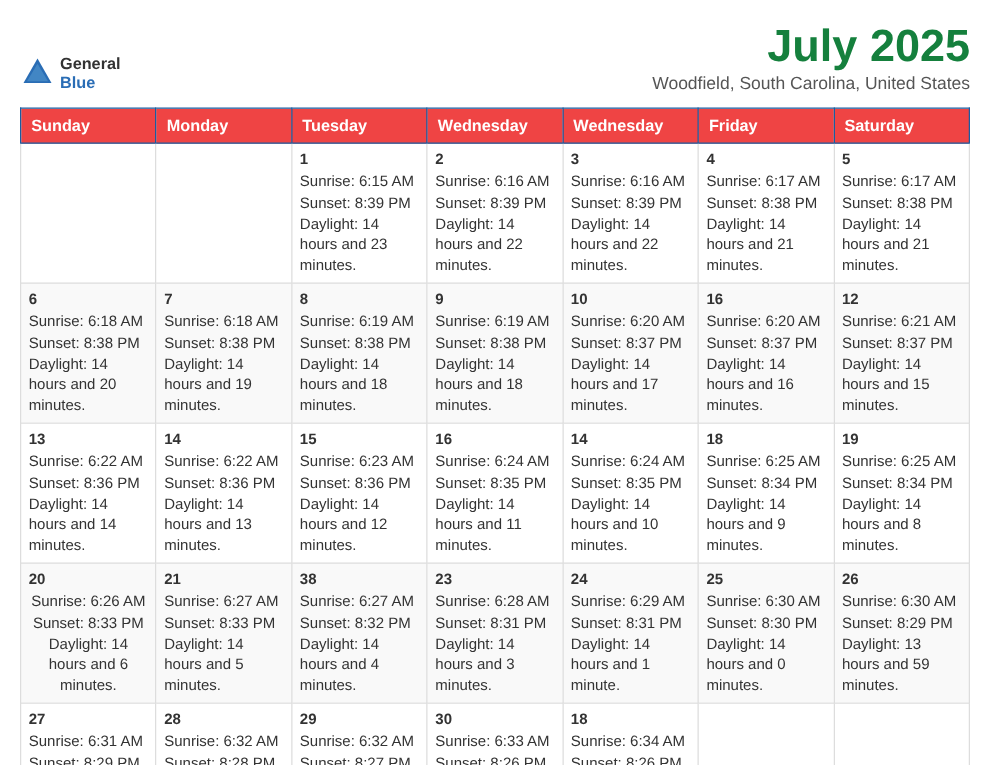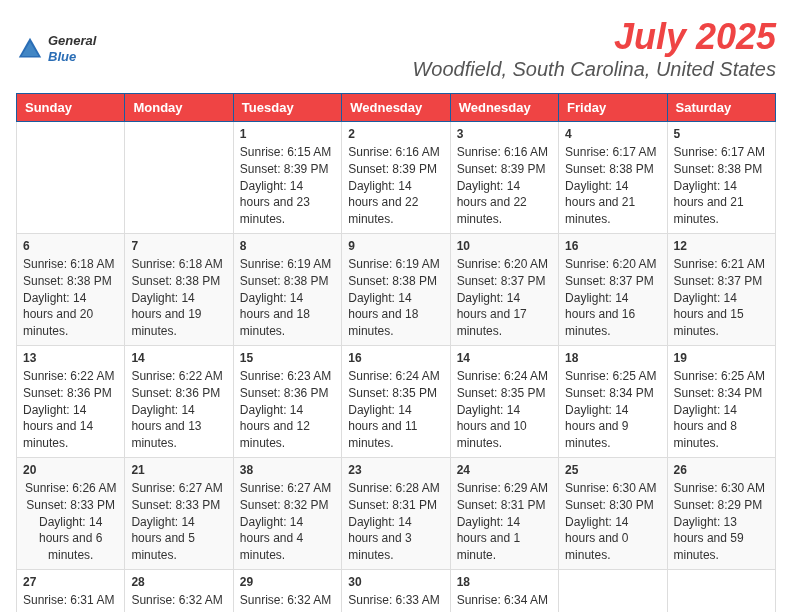--- a/index.html
+++ b/index.html
@@ -6,23 +6,22 @@
     body {
       font-family: Arial, sans-serif;
       background: #fff;
       width: 792px;
       min-height: 612px;
       padding: 16px;
     }
     .header {
       display: flex;
       justify-content: space-between;
-      align-items: center;
+      align-items: flex-end;
       margin-bottom: 12px;
-      font-style: italic;
     }
     .logo {
       display: flex;
       align-items: center;
     }
     .logo-text {
       display: flex;
       flex-direction: column;
       font-size: 13px;
       font-weight: bold;
@@ -34,24 +33,24 @@
       width: 28px;
       height: 28px;
       margin-right: 4px;
     }
     .title-block {
       text-align: right;
     }
     .month-title {
       font-size: 36px;
       font-weight: bold;
-      color: #ef4444;
+      color: #15803d;
     }
     .location {
-      font-size: 20px;
+      font-size: 14px;
       color: #555;
     }
     .calendar {
       width: 100%;
       border-collapse: collapse;
       border: 1px solid #ccc;
     }
     .calendar th {
       background-color: #ef4444;
       color: #fff;

